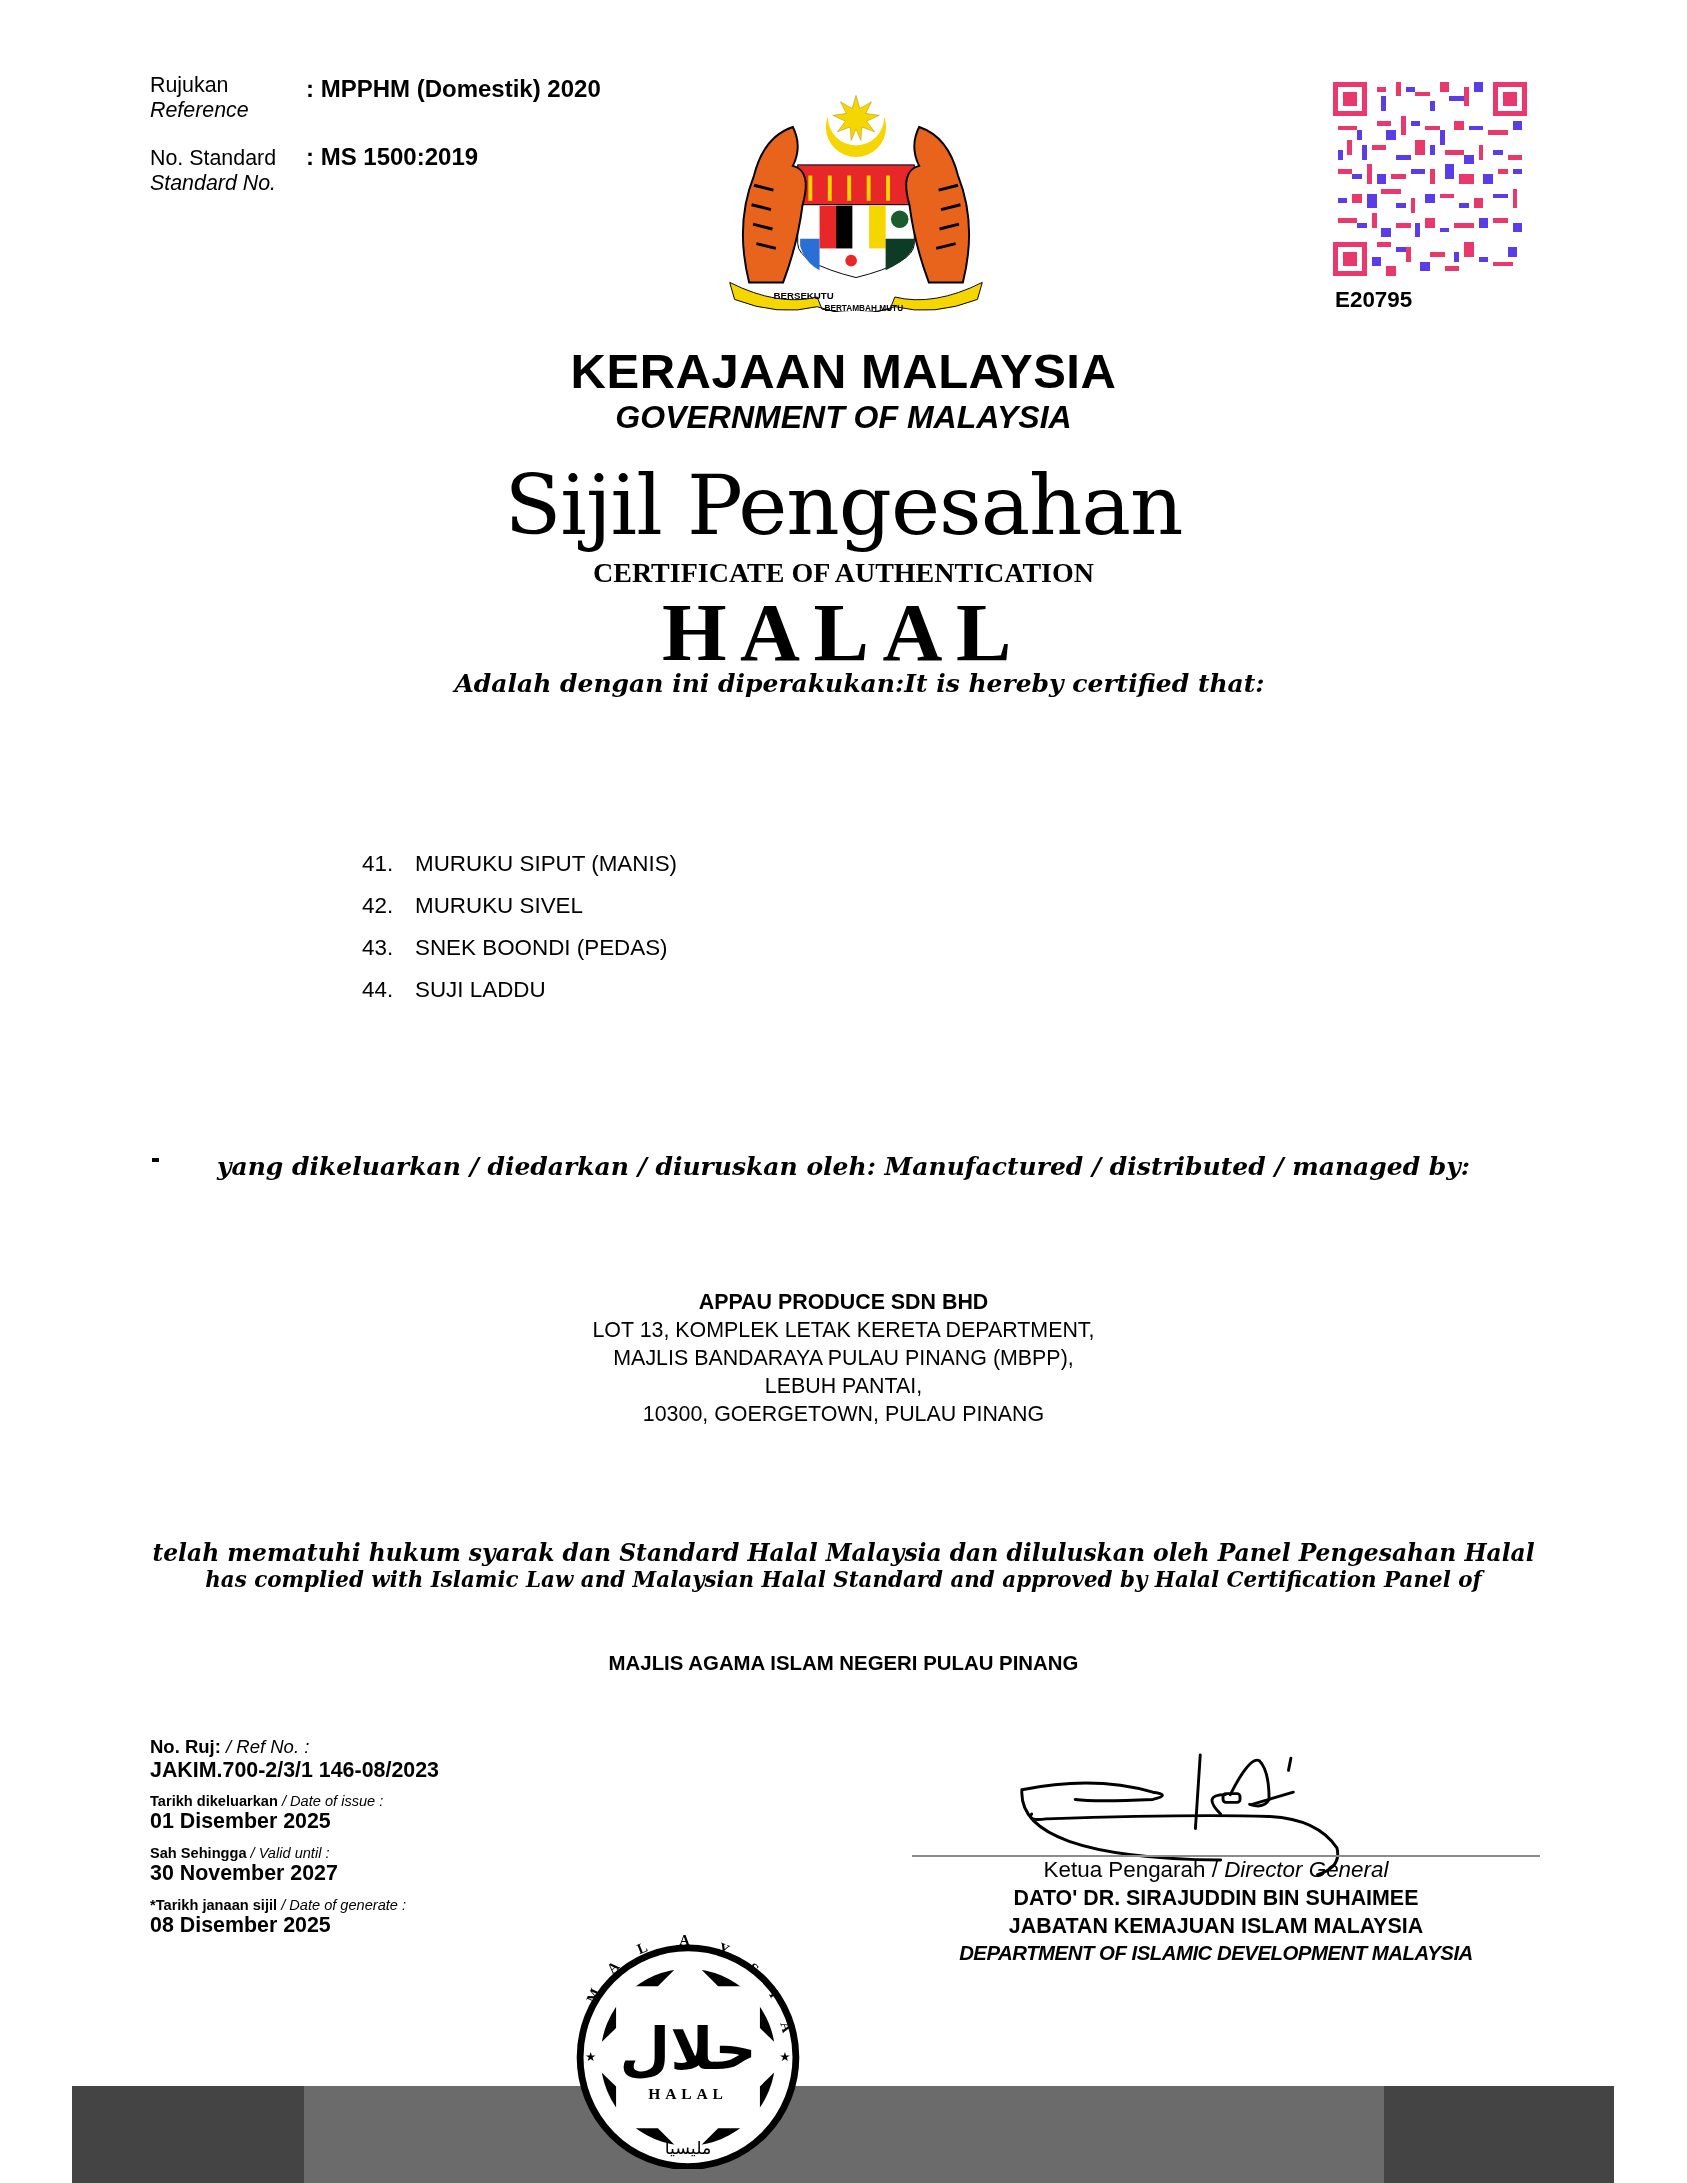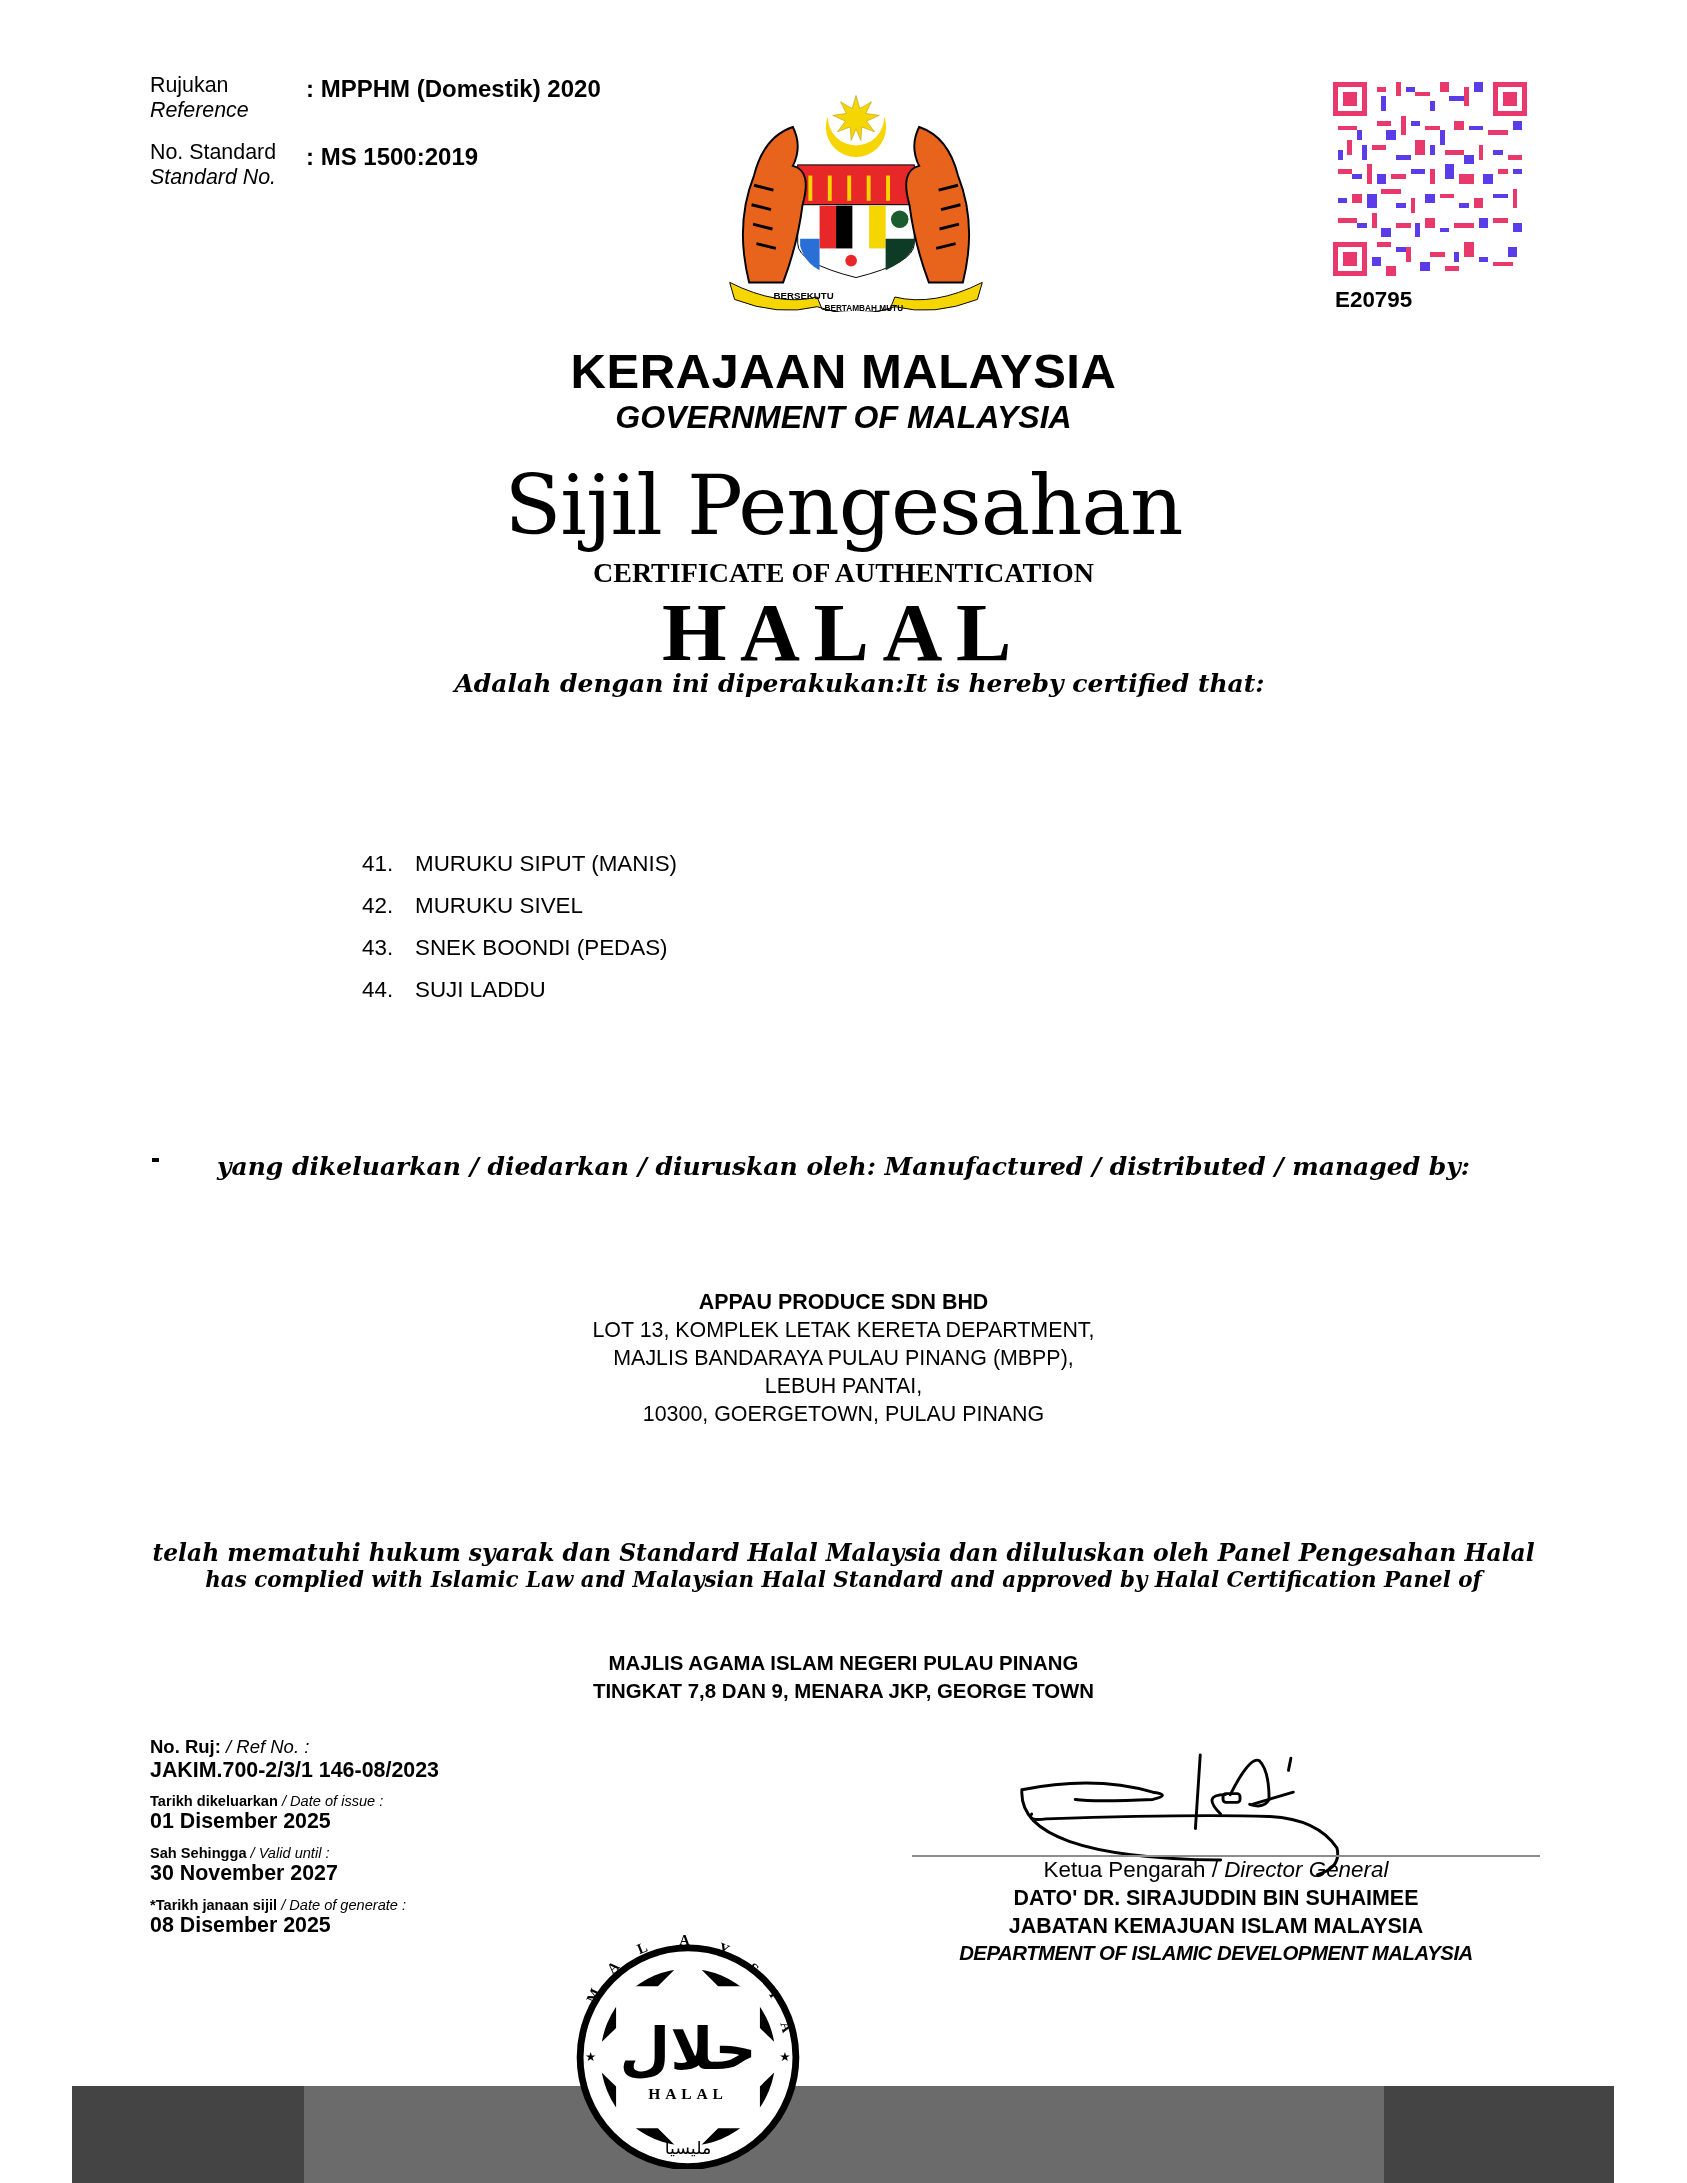--- a/index.html
+++ b/index.html
@@ -67,21 +67,21 @@
 </style>
 </head>
 <body>
 
 <div class="abs" style="left:150px; top:73px;">
   <div class="ref-label">Rujukan</div>
   <div class="ref-label en" style="font-style:italic;">Reference</div>
 </div>
 <div class="abs ref-value" style="left:306px; top:75px;">: MPPHM (Domestik) 2020</div>
 
-<div class="abs" style="left:150px; top:140px;">
+<div class="abs" style="left:150px; top:146px;">
   <div class="ref-label">No. Standard</div>
   <div class="ref-label" style="font-style:italic;">Standard No.</div>
 </div>
 <div class="abs ref-value" style="left:306px; top:143px;">: MS 1500:2019</div>
 
 <div class="abs crest">
   <svg width="272" height="234" viewBox="0 0 560 480">
 
     <circle cx="280" cy="100" r="62" fill="#f6d600"></circle>
     <circle cx="280" cy="80" r="58" fill="#ffffff"></circle>
@@ -270,21 +270,20 @@
   <div>MAJLIS BANDARAYA PULAU PINANG (MBPP),</div>
   <div>LEBUH PANTAI,</div>
   <div>10300, GOERGETOWN, PULAU PINANG</div>
 </div>
 
 <div class="abs t-comply1">telah mematuhi hukum syarak dan Standard Halal Malaysia dan diluluskan oleh Panel Pengesahan Halal</div>
 <div class="abs t-comply2">has complied with Islamic Law and Malaysian Halal Standard and approved by Halal Certification Panel of</div>
 
 <div class="abs panel">
   <div>MAJLIS AGAMA ISLAM NEGERI PULAU PINANG</div>
-  <div>TINGKAT 7,8 DAN 9, MENARA JKP, GEORGE TOWN</div>
 </div>
 
 <div class="abs meta">
   <div class="lbl" style="font-size:18.5px;">
     <span>No. Ruj:</span> <i>/ Ref No. :</i>
   </div>
   <div class="val">JAKIM.700-2/3/1 146-08/2023</div>
   <div class="lbl small" style="margin-top:10.7px;">
     <span>Tarikh dikeluarkan</span> <i>/ Date of issue :</i>
   </div>

